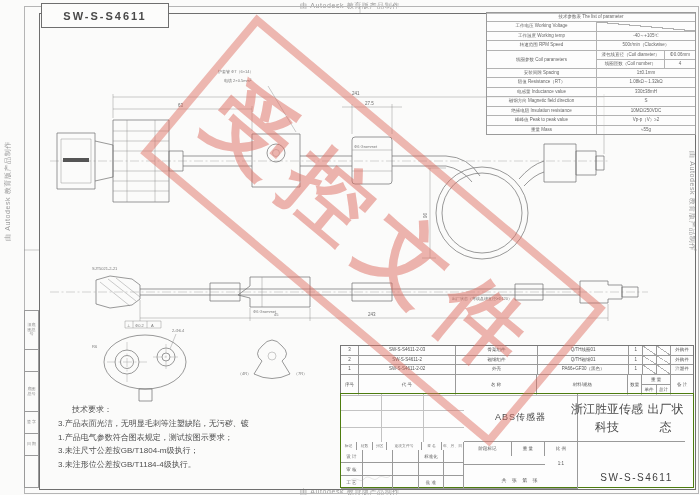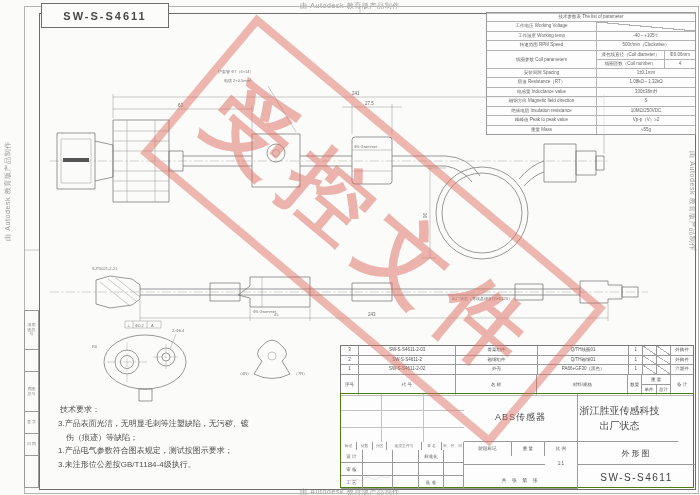--- a/index.html
+++ b/index.html
@@ -67,26 +67,26 @@
   .prod{left:123px;top:0;width:114px;height:48px;font-size:9px;letter-spacing:1px;color:#4a4a4a;}
   .stagehead{left:123px;top:48px;width:114px;height:14px;display:flex;}
   .stagehead div{border-right:1px solid #9a9a9a;border-bottom:1px solid #9a9a9a;box-sizing:border-box;text-align:center;line-height:14px;}
   .stageval{left:123px;top:62px;width:114px;height:16px;display:flex;}
   .stageval div{border-right:1px solid #9a9a9a;border-bottom:1px solid #9a9a9a;box-sizing:border-box;text-align:center;line-height:16px;}
   .st1{width:48px;}.st2{width:33px;}.st3{width:33px;}
   .stagebox{display:flex;}
   .stagebox span{flex:1;border-right:1px solid #c3c3c3;}
   .stagebox span:last-child{border-right:none;}
   .sheetnote{left:123px;top:78px;width:114px;height:17px;border-right:1px solid #9a9a9a;font-size:5px;letter-spacing:2px;}
-  .company{left:220px;top:0;width:117px;height:48px;flex-direction:column;font-size:10px;line-height:1.5;color:#4a4a4a;border-right:none;}
+  .company{left:227px;top:0;width:117px;height:48px;flex-direction:row;font-size:12px;line-height:1.5;color:#4a4a4a;border-right:none;}
   .doctype{left:237px;top:48px;width:117px;height:23px;font-size:8px;letter-spacing:2px;color:#4a4a4a;border-right:none;}
   .dno{left:237px;top:71px;width:117px;height:24px;font-size:10px;letter-spacing:1.5px;color:#3f3f3f;border-right:none;border-bottom:none;}
   
   .tech{left:58px;top:403px;width:255px;font-size:8px;line-height:1.72;color:#4f4f4f;}
-  .tech .tt{margin-left:2px;}
+  .tech .tt{margin-left:14px;}
   
   .stamp{left:145px;top:140px;width:440px;height:165px;transform:rotate(40deg);
          border:8px solid rgba(222,108,96,.48);display:flex;align-items:center;justify-content:center;
          font-family:"DejaVu Serif",serif;font-weight:bold;font-size:86px;letter-spacing:14px;
          color:rgba(222,108,96,.5);white-space:nowrap;z-index:50;pointer-events:none;line-height:1;}
   
   svg.draw{position:absolute;left:0;top:0;}
   svg.draw *{vector-effect:non-scaling-stroke;}
   .ln{stroke:#6e6e6e;stroke-width:.7;fill:none;}
   .lt{stroke:#8c8c8c;stroke-width:.45;fill:none;}
@@ -380,27 +380,26 @@
           <span></span>
         </div>
       <div class="st2"></div>
       <div class="st3">1:1</div>
     </div>
     <div class="cell sheetnote">共 张 第 张</div>
     <div class="cell company">
       <span>浙江胜亚传感科技</span>
       <span>出厂状态</span>
     </div>
-    <div class="cell doctype">外形图</div>
     <div class="cell dno">SW-S-S4611</div>
   </div>
 
   <div class="abs tech">
     <div class="tt">技术要求：</div>
     <div>3.产品表面光洁，无明显毛刺等注塑缺陷，无污秽、镀</div>
-    <div>　伤（痕迹）等缺陷；</div>
     <div>1.产品电气参数符合图表规定，测试按图示要求；</div>
+    <div>3.未注尺寸公差按GB/T1804-m级执行；</div>
     <div>3.未注形位公差按GB/T1184-4级执行。</div>
   </div>
 
   <div class="abs stamp">受控文件</div>
 
 </div>
 
 </body></html>

